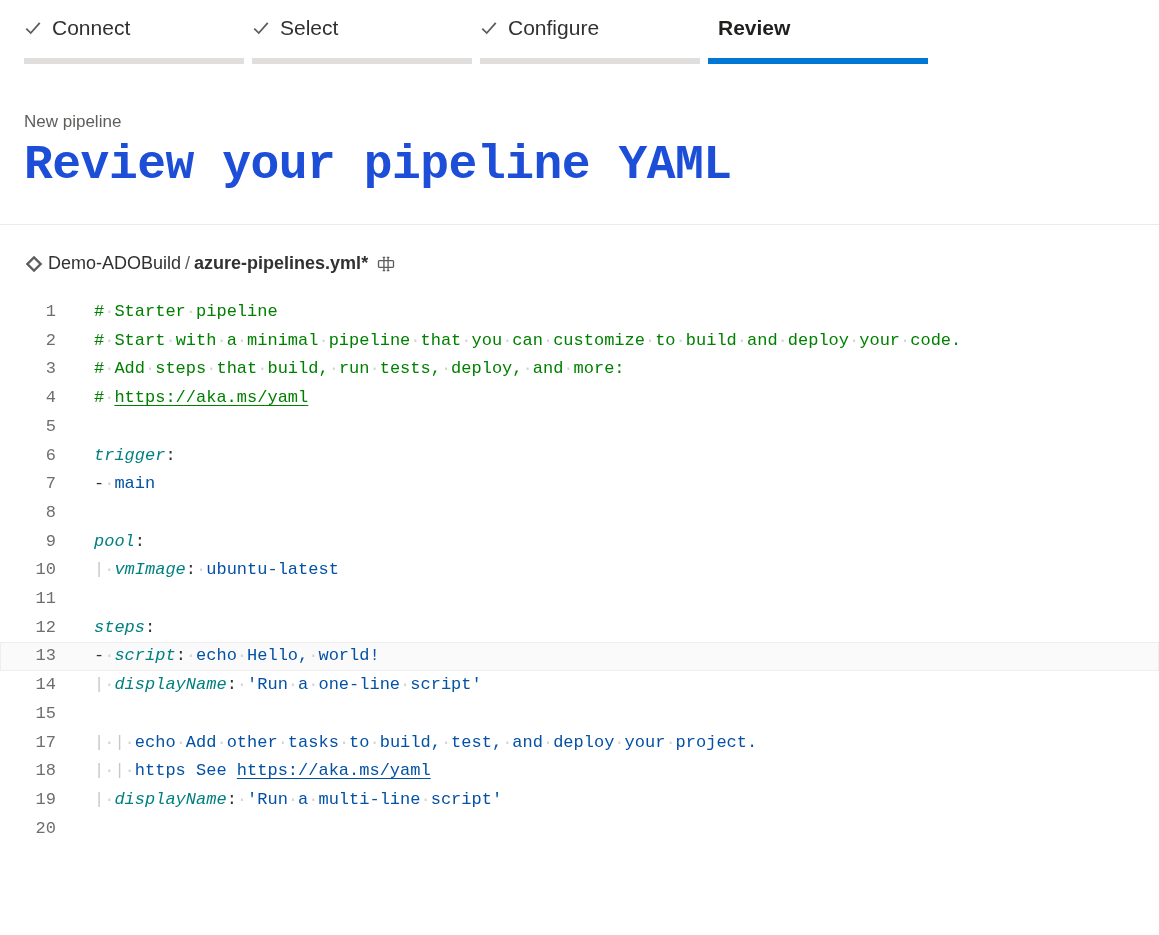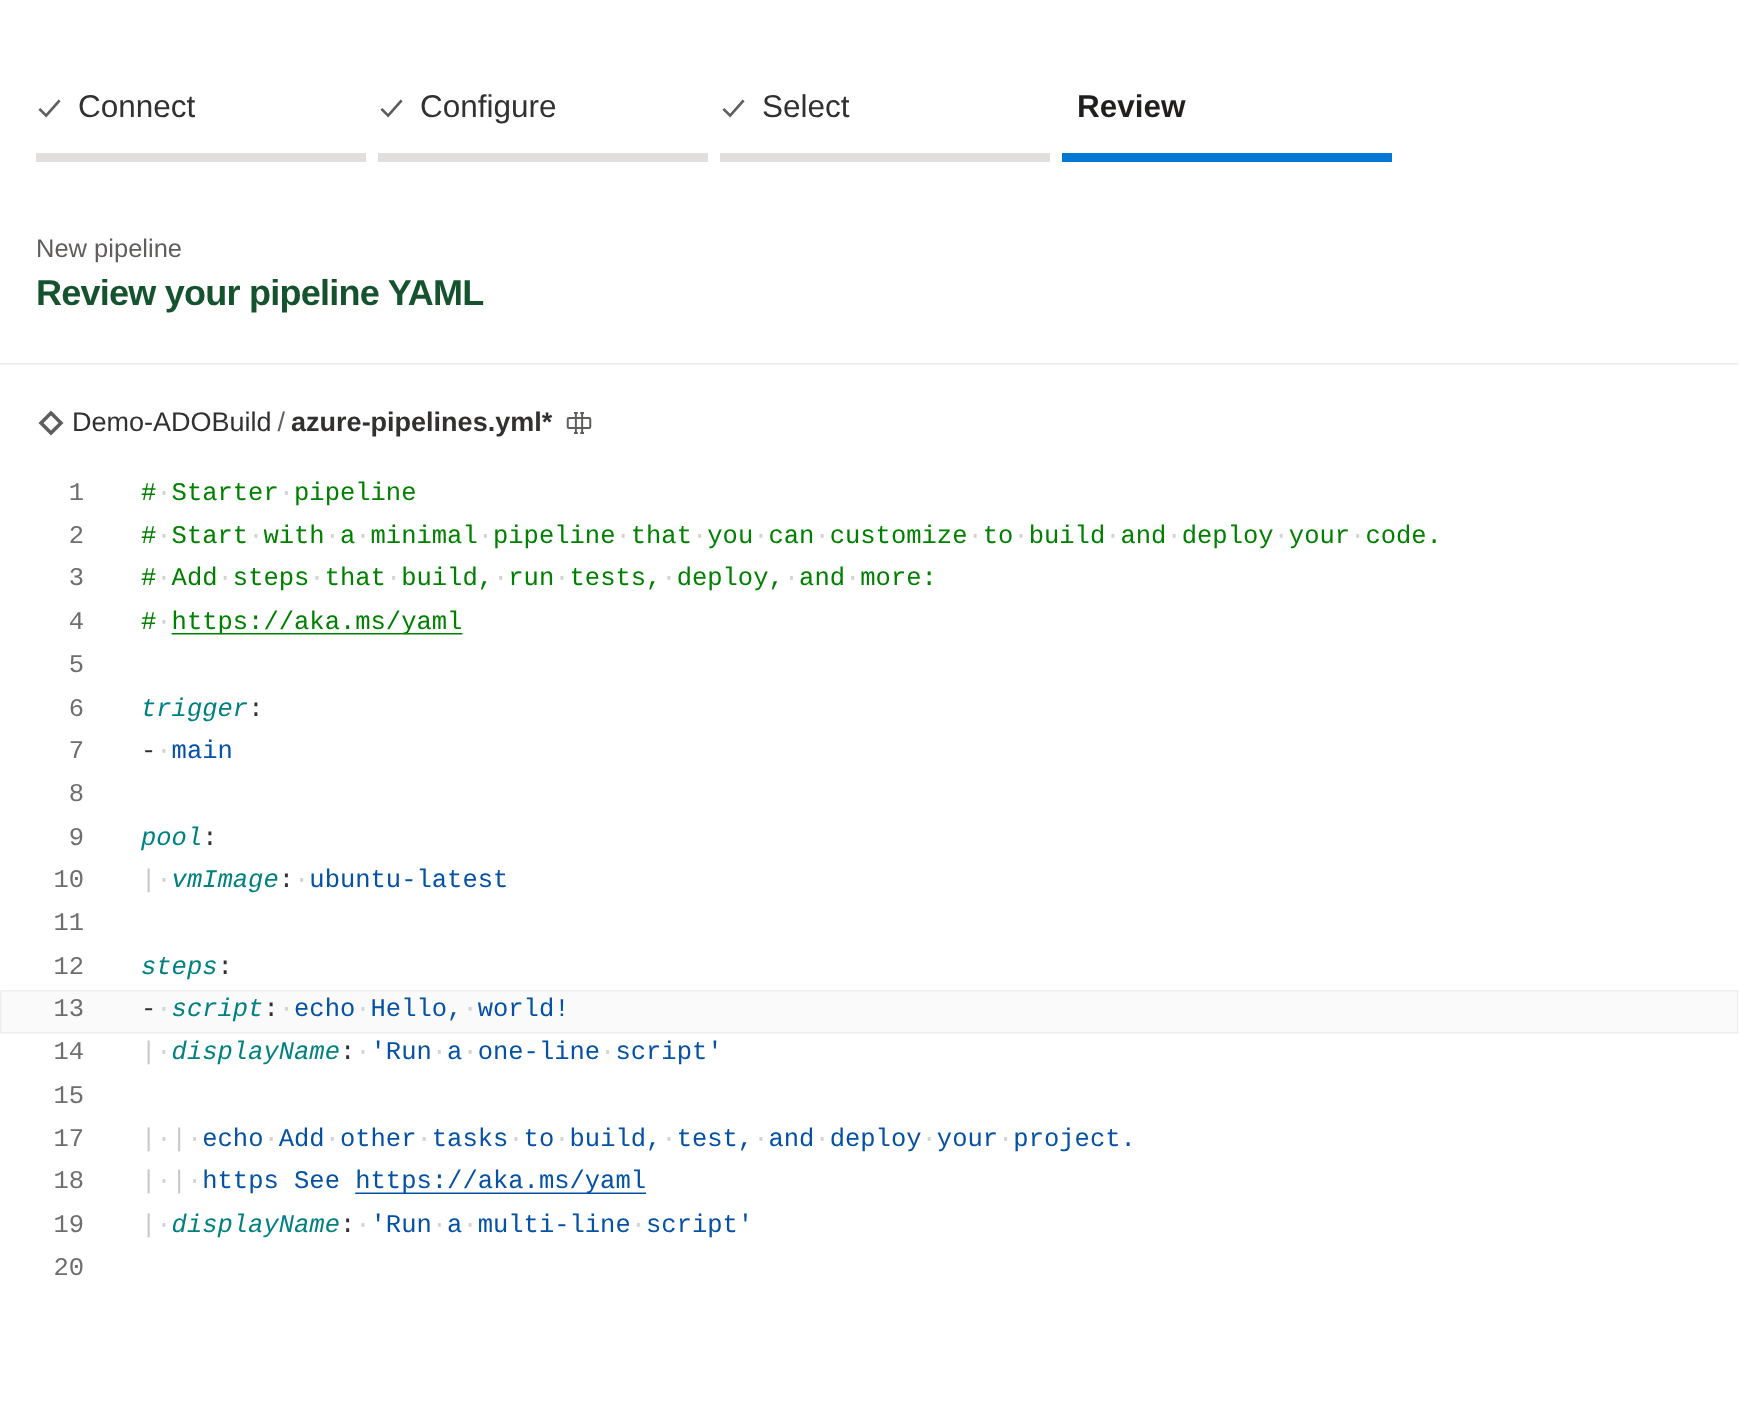--- a/index.html
+++ b/index.html
@@ -8,21 +8,20 @@
       background: #fff;
       color: #323130;
       width: 1159px;
     }
 
     
     .stepper {
       display: flex;
       gap: 8px;
       padding: 16px 24px 0 24px;
-      margin-top: 44px;
     }
     .step {
       flex: 0 0 220px;
       display: flex;
       flex-direction: column;
     }
     .step-header {
       display: flex;
       align-items: center;
       gap: 10px;
@@ -54,24 +53,25 @@
     .page-header {
       padding: 48px 24px 32px 24px;
       border-bottom: 1px solid #edebe9;
     }
     .supertitle {
       font-size: 17px;
       color: #605e5c;
       margin-bottom: 6px;
     }
     .page-title {
-      font-size: 24px;
+      font-size: 48px;
       font-weight: 700;
       letter-spacing: -0.5px;
-      color: #14532d;
+      color: #1d4ed8;
+      font-family: Liberation Mono, monospace;
     }
 
     
     .file-bar {
       display: flex;
       align-items: center;
       gap: 4px;
       padding: 28px 24px 10px 24px;
       font-size: 18px;
       color: #323130;
@@ -145,32 +145,32 @@
     </div>
     <div class="bar"></div>
   </div>
   <div class="step">
     <div class="step-header">
       <span class="check">
         <svg viewBox="0 0 16 16" fill="none" stroke="currentColor" stroke-width="1.6">
             <polyline points="2,8.5 6,12.5 14,3.5"></polyline>
           </svg>
       </span>
-      <span>Configure</span>
+      <span>Select</span>
     </div>
     <div class="bar"></div>
   </div>
   <div class="step">
     <div class="step-header">
       <span class="check">
         <svg viewBox="0 0 16 16" fill="none" stroke="currentColor" stroke-width="1.6">
             <polyline points="2,8.5 6,12.5 14,3.5"></polyline>
           </svg>
       </span>
-      <span>Select</span>
+      <span>Configure</span>
     </div>
     <div class="bar"></div>
   </div>
   <div class="step active">
     <div class="step-header">
       <span class="check"></span>
       <span>Review</span>
     </div>
     <div class="bar"></div>
   </div>

